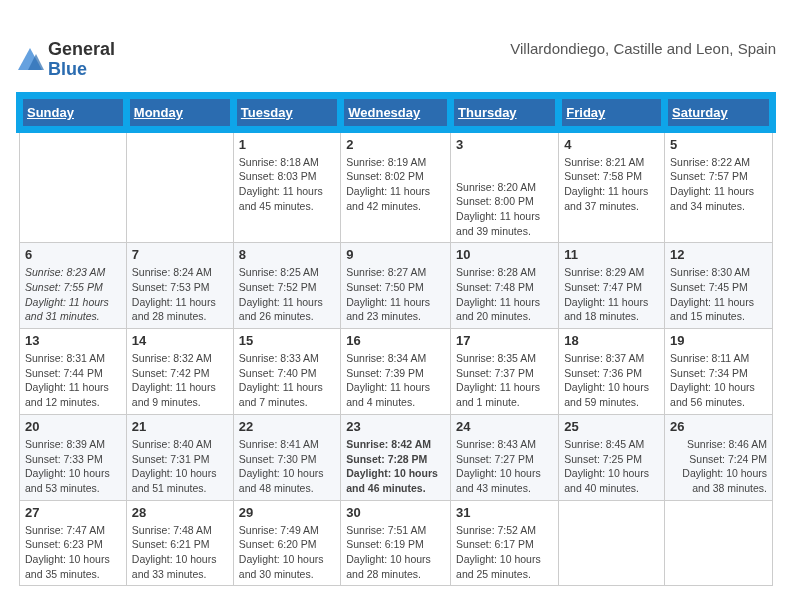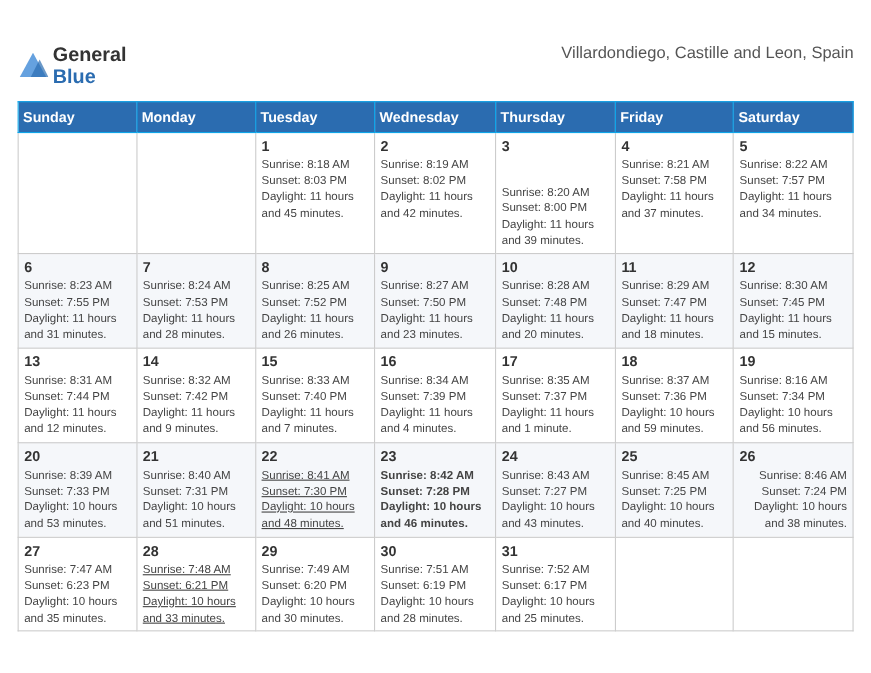--- a/index.html
+++ b/index.html
@@ -50,21 +50,22 @@
       border-collapse: collapse;
       font-size: 11px;
     }
     thead tr th {
       background-color: #2b6cb0;
       color: #fff;
       padding: 6px 4px;
       text-align: left;
       font-size: 13px;
       font-weight: bold;
-      border: 1px solid #0ea5e9;
+      border: 7px solid #0ea5e9;
+      text-decoration: underline;
     }
     tbody tr td {
       border: 1px solid #ccc;
       vertical-align: top;
       padding: 4px 5px;
       min-height: 80px;
       width: 113px;
     }
     .day-number {
       font-size: 13px;
@@ -148,21 +149,21 @@
         <td>
           <span class="day-number">5</span>
           <div class="cell-text" style="white-space: pre-line;">Sunrise: 8:22 AM
 Sunset: 7:57 PM
 Daylight: 11 hours and 34 minutes.</div>
         </td>
       </tr>
       <tr>
         <td>
           <span class="day-number">6</span>
-          <div class="cell-text" style="white-space: pre-line;">Sunrise: 8:23 AM
+          <div class="cell-text" style="white-space: pre-line; font-style: italic;">Sunrise: 8:23 AM
 Sunset: 7:55 PM
 Daylight: 11 hours and 31 minutes.</div>
         </td>
         <td>
           <span class="day-number">7</span>
           <div class="cell-text" style="white-space: pre-line;">Sunrise: 8:24 AM
 Sunset: 7:53 PM
 Daylight: 11 hours and 28 minutes.</div>
         </td>
         <td>
@@ -228,41 +229,41 @@
 Daylight: 11 hours and 1 minute.</div>
         </td>
         <td>
           <span class="day-number">18</span>
           <div class="cell-text" style="white-space: pre-line;">Sunrise: 8:37 AM
 Sunset: 7:36 PM
 Daylight: 10 hours and 59 minutes.</div>
         </td>
         <td>
           <span class="day-number">19</span>
-          <div class="cell-text" style="white-space: pre-line;">Sunrise: 8:16 AM
+          <div class="cell-text" style="white-space: pre-line;">Sunrise: 8:11 AM
 Sunset: 7:34 PM
 Daylight: 10 hours and 56 minutes.</div>
         </td>
       </tr>
       <tr>
         <td>
           <span class="day-number">20</span>
           <div class="cell-text" style="white-space: pre-line;">Sunrise: 8:39 AM
 Sunset: 7:33 PM
 Daylight: 10 hours and 53 minutes.</div>
         </td>
         <td>
           <span class="day-number">21</span>
           <div class="cell-text" style="white-space: pre-line;">Sunrise: 8:40 AM
 Sunset: 7:31 PM
 Daylight: 10 hours and 51 minutes.</div>
         </td>
         <td>
           <span class="day-number">22</span>
-          <div class="cell-text" style="white-space: pre-line; text-decoration: underline;">Sunrise: 8:41 AM
+          <div class="cell-text" style="white-space: pre-line;">Sunrise: 8:41 AM
 Sunset: 7:30 PM
 Daylight: 10 hours and 48 minutes.</div>
         </td>
         <td>
           <span class="day-number">23</span>
           <div class="cell-text" style="white-space: pre-line; font-weight: bold;">Sunrise: 8:42 AM
 Sunset: 7:28 PM
 Daylight: 10 hours and 46 minutes.</div>
         </td>
         <td>
@@ -286,21 +287,21 @@
       </tr>
       <tr>
         <td>
           <span class="day-number">27</span>
           <div class="cell-text" style="white-space: pre-line;">Sunrise: 7:47 AM
 Sunset: 6:23 PM
 Daylight: 10 hours and 35 minutes.</div>
         </td>
         <td>
           <span class="day-number">28</span>
-          <div class="cell-text" style="white-space: pre-line; text-decoration: underline;">Sunrise: 7:48 AM
+          <div class="cell-text" style="white-space: pre-line;">Sunrise: 7:48 AM
 Sunset: 6:21 PM
 Daylight: 10 hours and 33 minutes.</div>
         </td>
         <td>
           <span class="day-number">29</span>
           <div class="cell-text" style="white-space: pre-line;">Sunrise: 7:49 AM
 Sunset: 6:20 PM
 Daylight: 10 hours and 30 minutes.</div>
         </td>
         <td>

